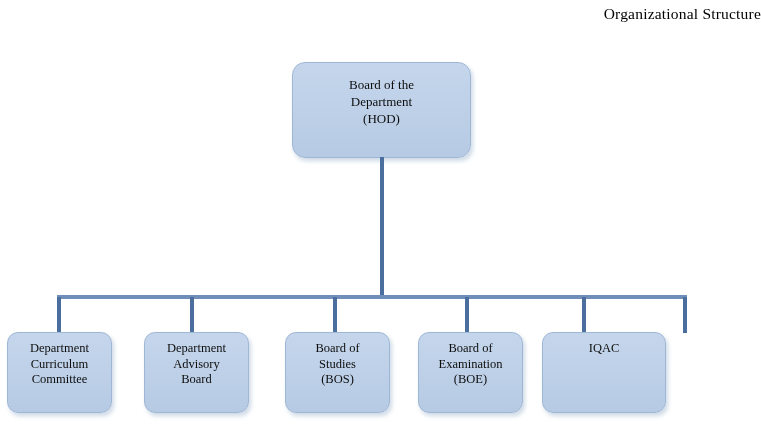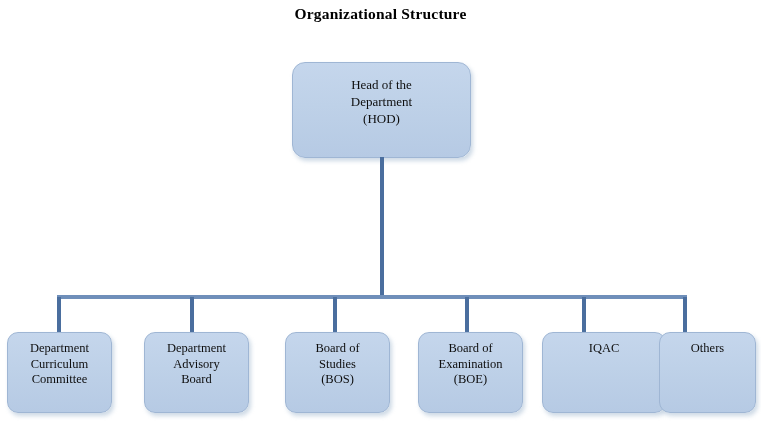--- a/index.html
+++ b/index.html
@@ -18,23 +18,23 @@
     height: 426px;
     background: #ffffff;
     overflow: hidden;
   }
   
   #chart-title {
     position: absolute;
     left: 0;
     top: 5px;
     width: 761px;
-    text-align: center;
+    text-align: right;
     font-family: "Liberation Serif", "DejaVu Serif", serif;
-    font-weight: bold;
+    font-weight: normal;
     font-size: 15.5px;
     letter-spacing: 0.2px;
     color: #000000;
     white-space: nowrap;
   }
   
   .node {
     position: absolute;
     box-sizing: border-box;
     border: 1px solid #9fb6d4;
@@ -95,21 +95,21 @@
   .conn-drop { top: 297px; height: 36px; }
 </style>
 </head>
 <body>
 
 <div id="chart-canvas">
 
   <div id="chart-title">Organizational Structure</div>
 
   <div class="node" id="node-hod">
-    <span class="node-label">Head of the
+    <span class="node-label">Board of the
 Department
 (HOD)</span>
   </div>
 
   <div class="conn conn-v" id="conn-root-stem"></div>
   <div class="conn conn-h" id="conn-bus"></div>
 
   <div class="conn conn-v conn-drop" style="left:57px;"></div>
   <div class="conn conn-v conn-drop" style="left:190px;"></div>
   <div class="conn conn-v conn-drop" style="left:333px;"></div>
@@ -138,17 +138,14 @@
   <div class="node node-leaf" style="left:418px; width:105px;">
     <span class="node-label">Board of
 Examination
 (BOE)</span>
   </div>
 
   <div class="node node-leaf" style="left:542px; width:124px;">
     <span class="node-label">IQAC</span>
   </div>
 
-  <div class="node node-leaf" style="left:659px; width:97px;">
-    <span class="node-label">Others</span>
-  </div>
 
 </div>
 
 </body></html>

